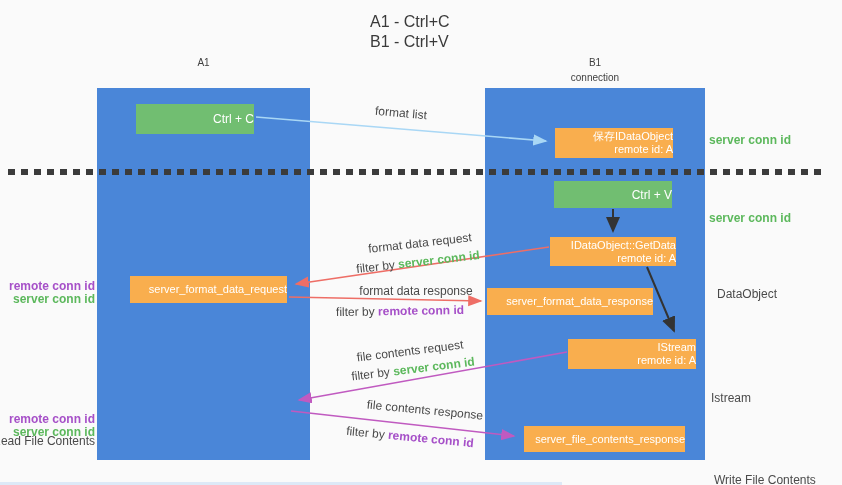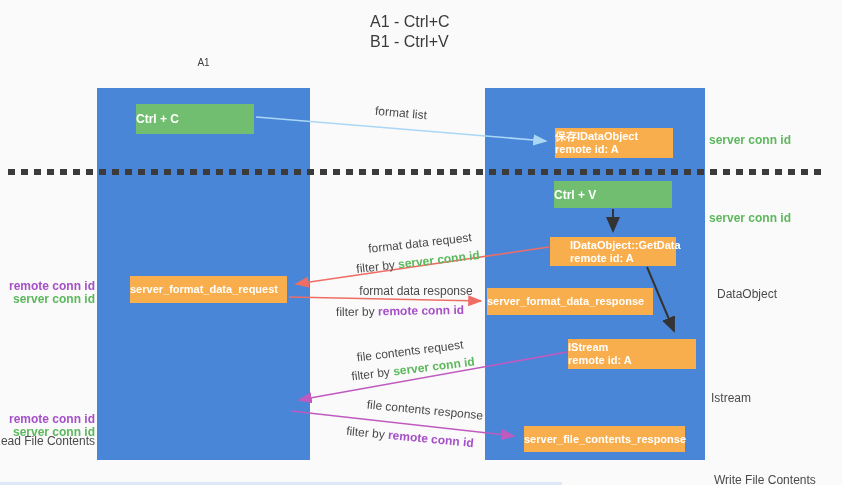--- a/index.html
+++ b/index.html
@@ -11,22 +11,22 @@
   .lane.l-left  { left:97px;  width:213px; }
   .lane.l-right { left:485px; width:220px; }
 
   .lane-header { position:absolute; top:55px; text-align:center; font-size:10px; color:#3f3f3f; line-height:15px; }
   .lane-header.h-left  { left:97px;  width:213px; }
   .lane-header.h-right { left:485px; width:220px; }
 
   .dotted { position:absolute; left:8px; top:169px; width:816px; height:6px;
             background:repeating-linear-gradient(90deg,#3b3b3b 0 7px, transparent 7px 13px); }
 
-  .node { position:absolute; display:flex; flex-direction:column; align-items:flex-start; justify-content:center;
-          color:#fff; text-align:center; box-sizing:border-box;font-weight:bold; }
+  .node { position:absolute; display:flex; flex-direction:column; align-items:flex-end; justify-content:center;
+          color:#fff; text-align:center; box-sizing:border-box; }
   .node.green  { background:var(--node-green,#71BE71); font-size:12px; }
   .node.orange { background:var(--node-orange,#F9AE4E); font-size:11px; line-height:13px; }
 
   .flow-label { position:absolute; white-space:nowrap; font-size:12px; color:#4a4a4a;
                 transform:translate(-50%,-50%) rotate(var(--r,0deg)); }
   .key-green  { color:var(--text-green,#5CB85C); font-weight:bold; }
   .key-purple { color:var(--text-purple,#A650C8); font-weight:bold; }
 
   .side-label { position:absolute; white-space:nowrap; font-size:12px; }
   .side-label.gray   { color:#4a4a4a;margin-top:42px; }
@@ -50,20 +50,24 @@
 
 <div class="canvas">
 
   <div class="title">
     <div>A1 - Ctrl+C</div>
     <div>B1 - Ctrl+V</div>
   </div>
 
   <div class="lane-header h-left">
     <div>A1</div>
+  </div>
+  <div class="lane-header h-right">
+    <div>B1</div>
+    <div>connection</div>
   </div>
 
   <div class="lane l-left"></div>
   <div class="lane l-right"></div>
 
   <div class="dotted"></div>
 
   <svg class="overlay">
     <defs>
       <marker id="mBlue" markerWidth="9" markerHeight="8" refX="8" refY="3.5" orient="auto">

